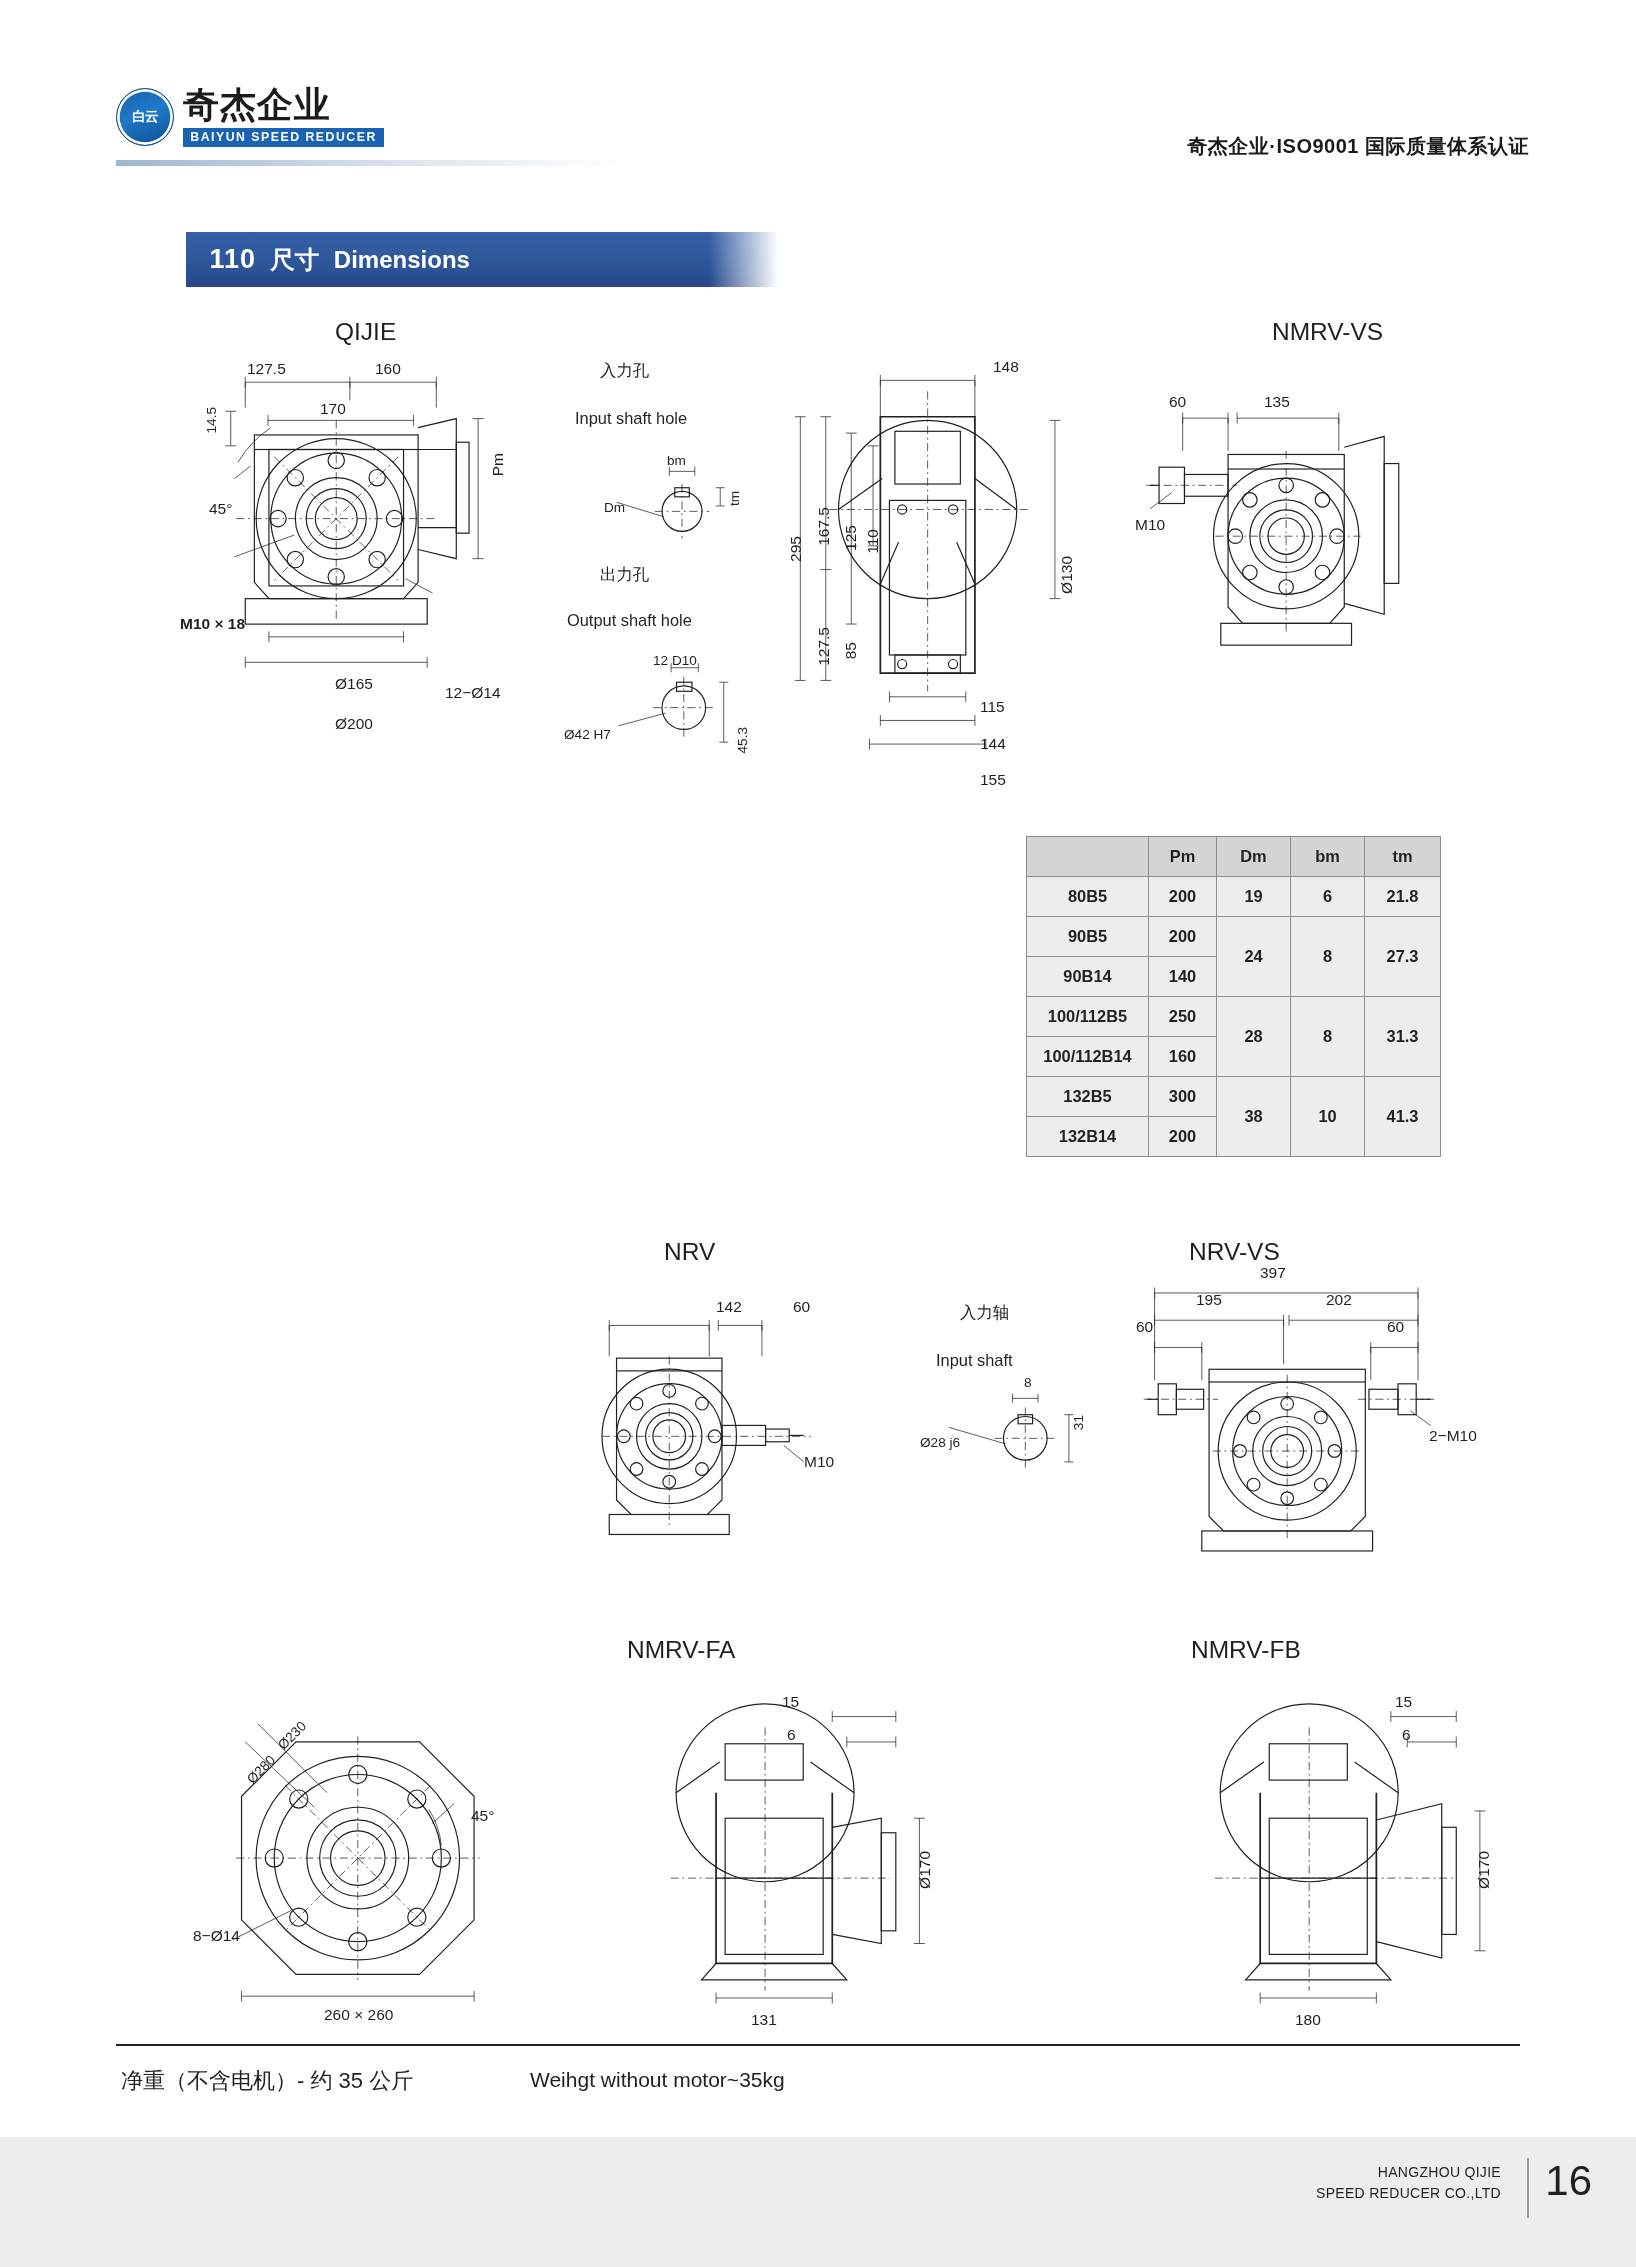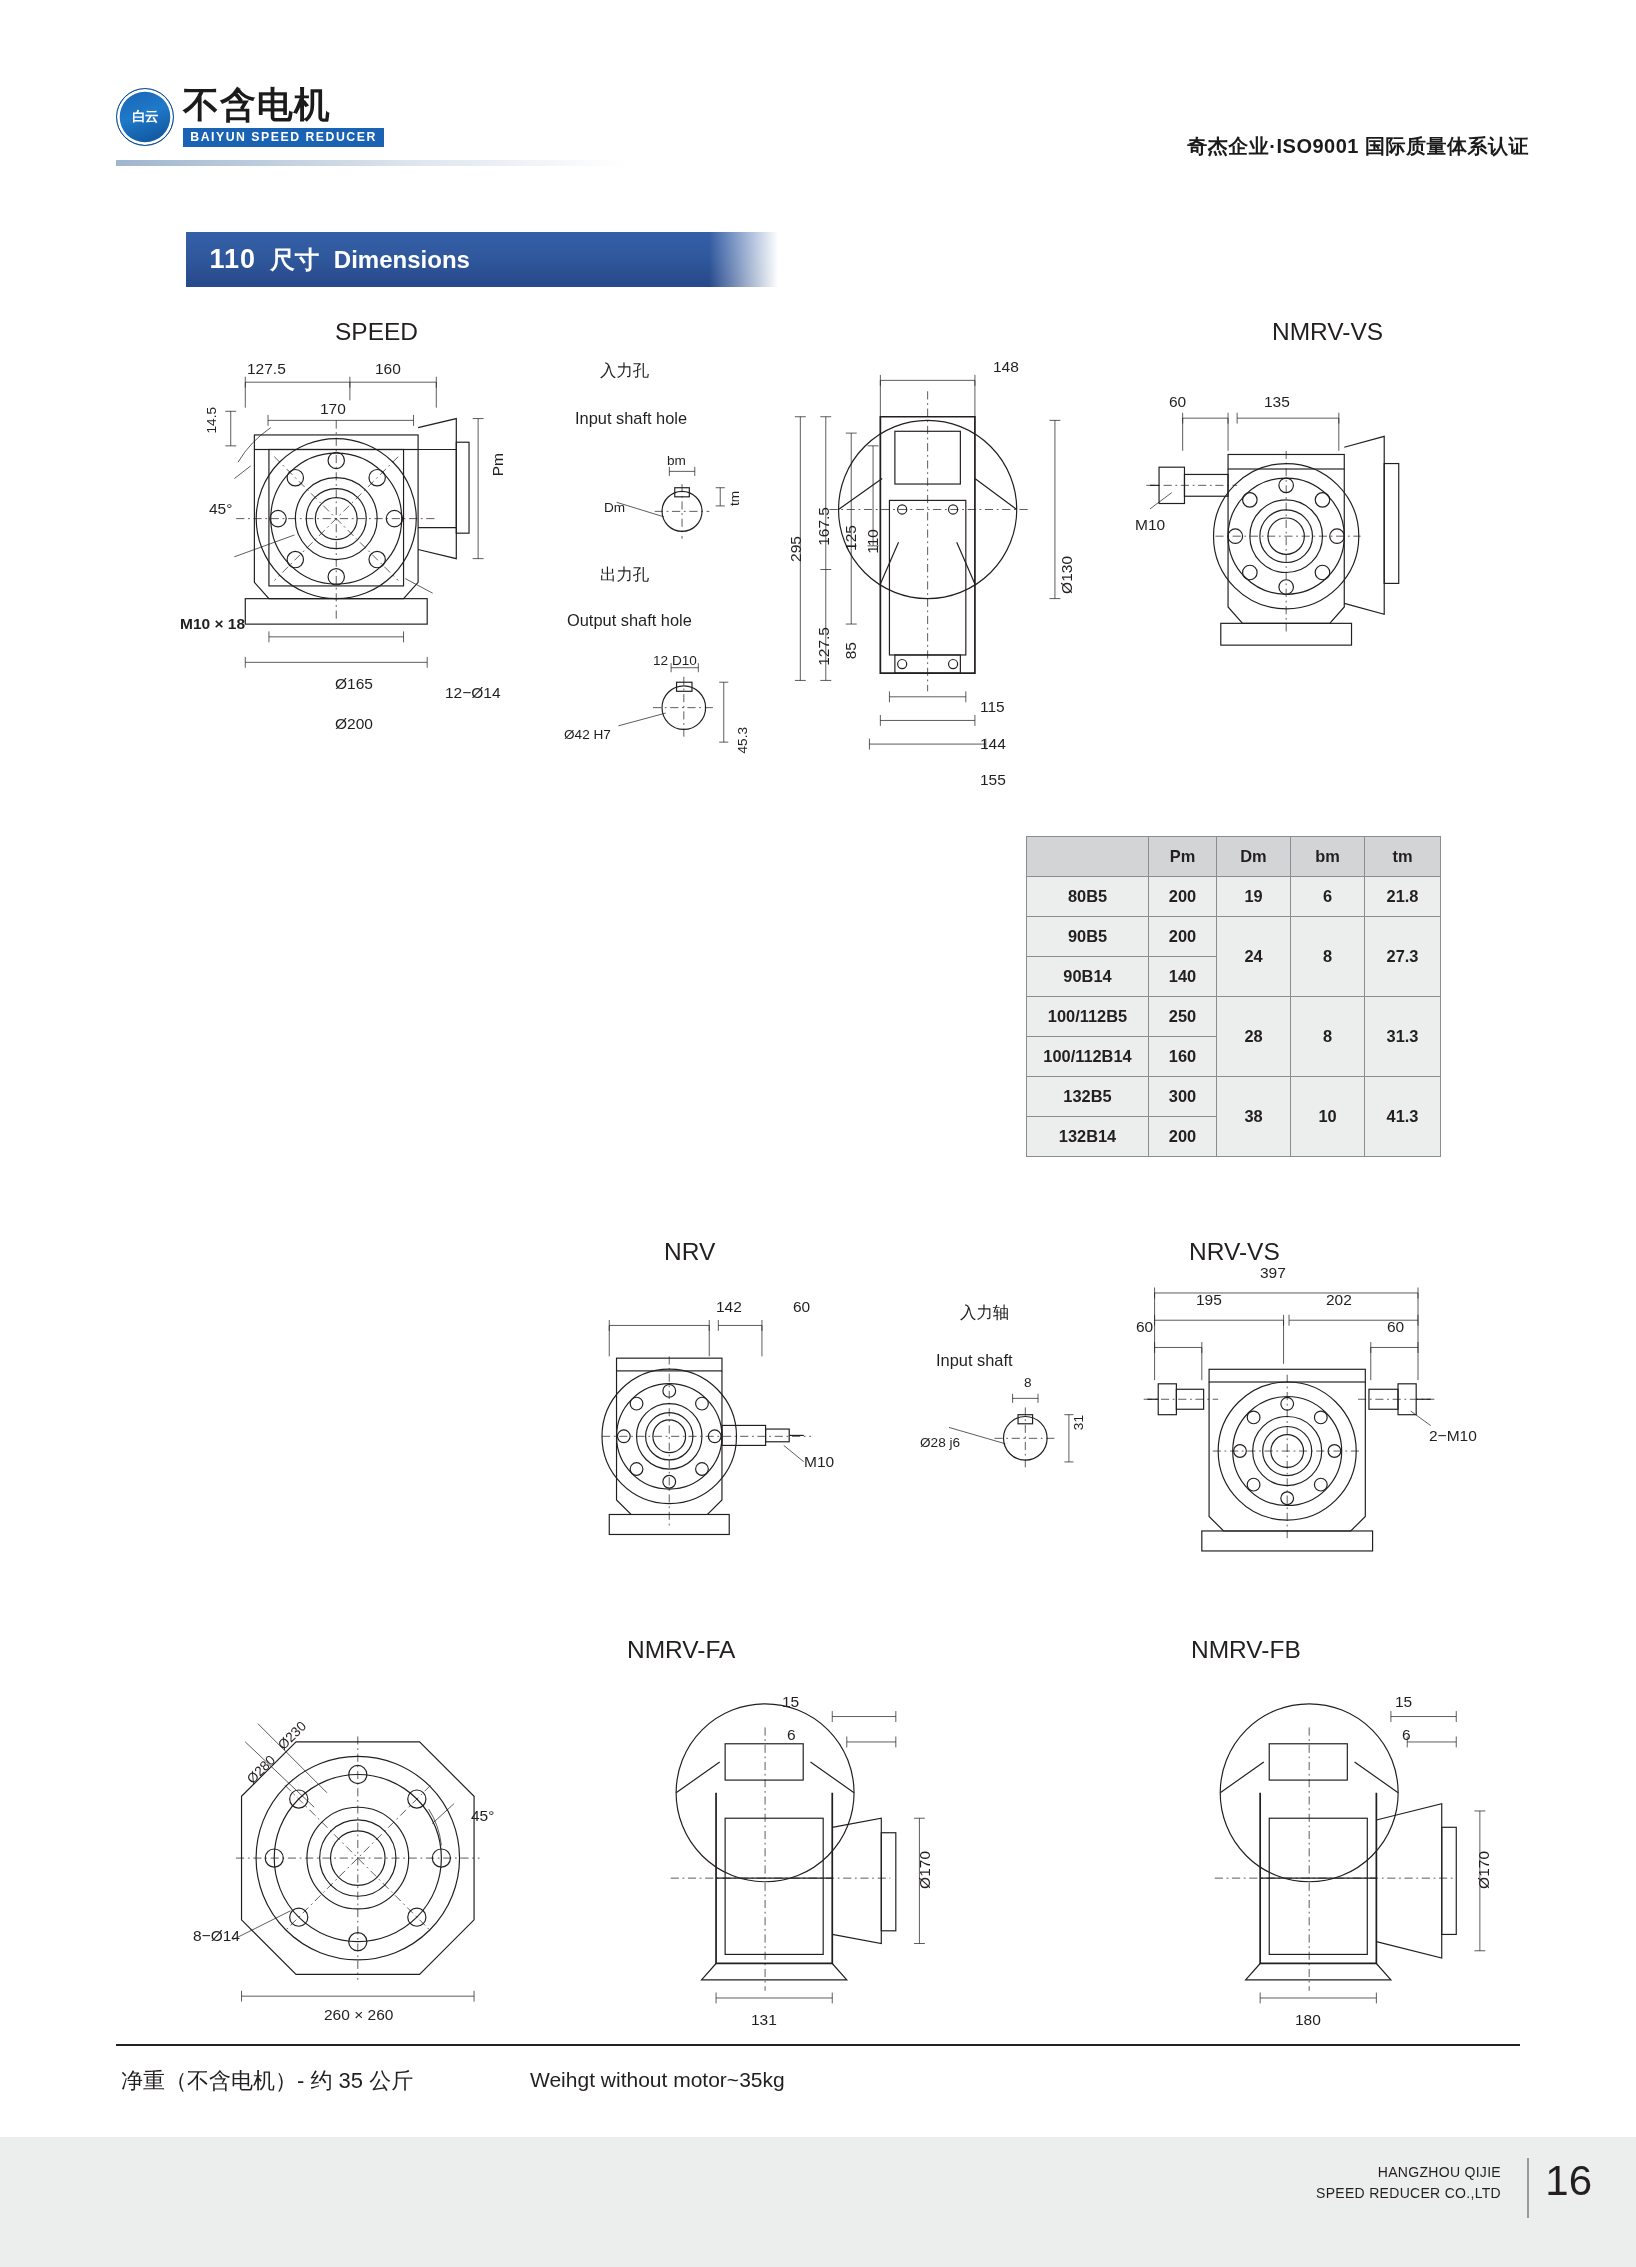--- a/index.html
+++ b/index.html
@@ -102,35 +102,35 @@
 <body>
 
 <div class="page">
 
   <div class="header">
     <div class="logo-wrap">
       <div class="logo-badge">
         <span>白云</span>
       </div>
       <div class="logo-text">
-        <div class="logo-cn">不含电机</div>
+        <div class="logo-cn">奇杰企业</div>
         <div class="logo-en">BAIYUN SPEED REDUCER</div>
       </div>
     </div>
     <div class="header-rule"></div>
     <div class="header-right">奇杰企业·ISO9001 国际质量体系认证</div>
   </div>
 
   <div class="title-bar">
     <span class="num">110</span>
     <span class="cn">尺寸</span>
     <span class="en">Dimensions</span>
   </div>
 
-  <div class="ttl" style="left:335px;top:318px;">SPEED</div>
+  <div class="ttl" style="left:335px;top:318px;">QIJIE</div>
 
   <div class="dwg" style="left:218px;top:364px;">
     <svg width="382" height="382" viewBox="0 0 420 420">
 
       <g class="dim">
         <line x1="30" y1="20" x2="240" y2="20"></line>
         <line x1="30" y1="14" x2="30" y2="26"></line>
         <line x1="145" y1="14" x2="145" y2="26"></line>
         <line x1="240" y1="14" x2="240" y2="26"></line>
         <line x1="30" y1="20" x2="30" y2="48"></line>

